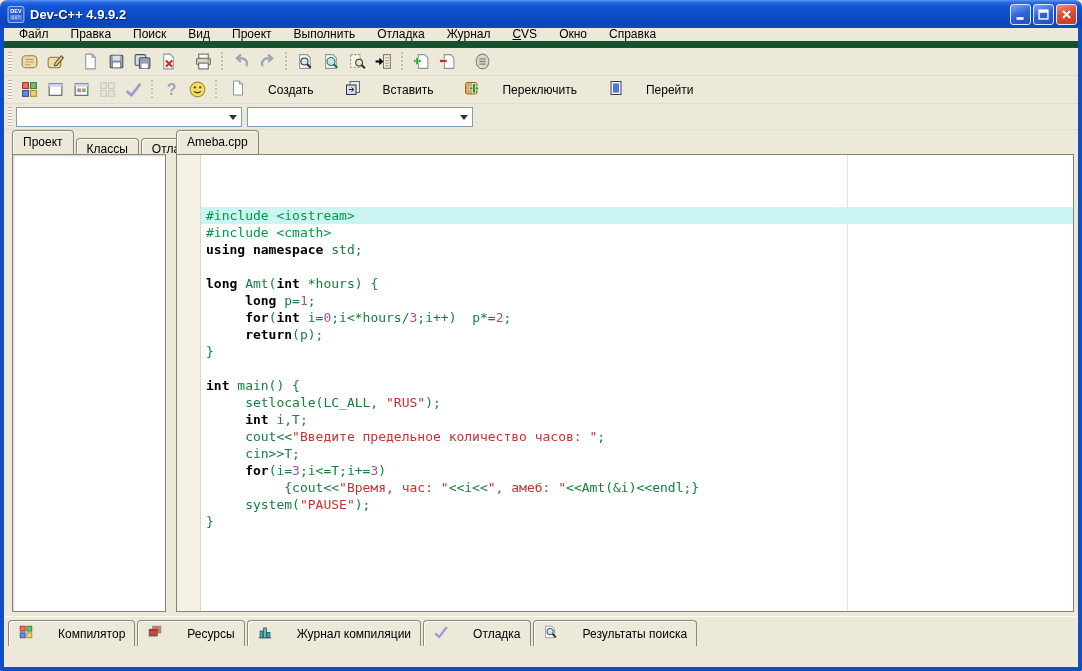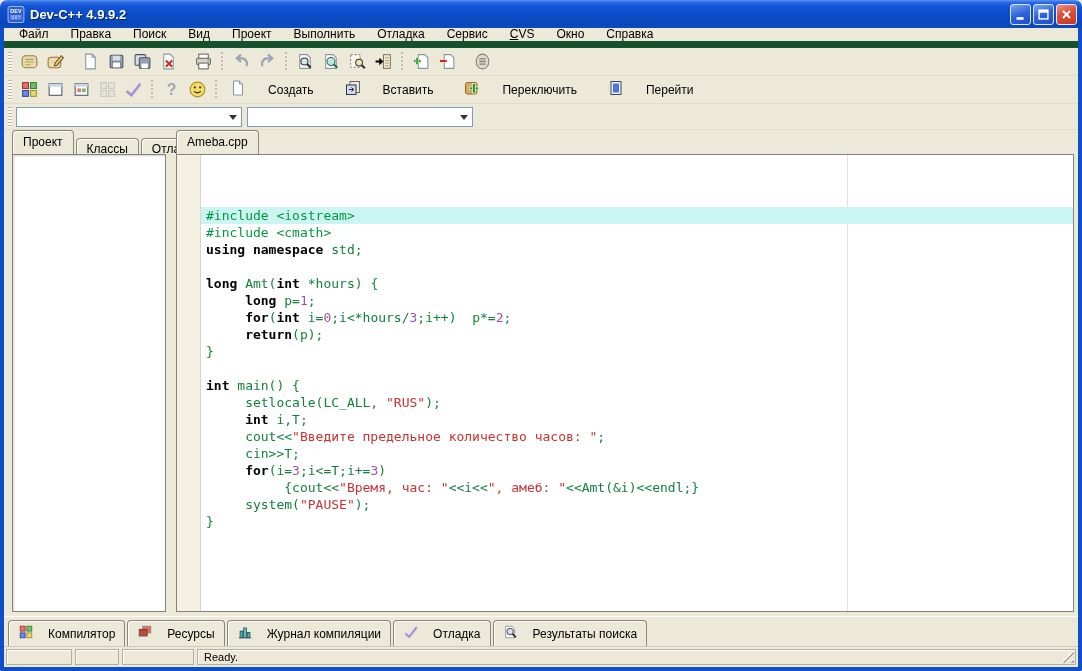--- a/index.html
+++ b/index.html
@@ -95,21 +95,21 @@
   .code-line.hl { background:var(--line-hl,#CBF5F2); z-index:1; }
   .c-inc { color:var(--include,#009940); }
   .c-kw  { color:#000; font-weight:bold; }
   .c-str { color:var(--string,#C83232); }
   .c-num { color:var(--number,#A050A0); }
   .c-pl  { color:#15803d; }
 
   
   .btabs { height:30px; flex:0 0 30px; display:flex; align-items:flex-end; padding:0 0 0 4px;
            border-top:1px solid #FDFBF4; }
-  .btab { height:26px; display:flex; align-items:center; gap:14px; padding:0 9px; font-size:12px;
+  .btab { height:26px; display:flex; align-items:center; gap:24px; padding:0 9px; font-size:12px;
           background:#ECE9D8; border:1px solid #8A887C; border-bottom:none;
           border-radius:4px 4px 0 0; margin-right:2px; box-shadow:inset 1px 1px 0 #FDFBF4; }
   .btab svg { width:16px; height:16px; }
 
   
   .statusbar { height:21px; flex:0 0 21px; display:flex; padding:2px; position:relative;
                border-top:1px solid #CFCBBA; }
   .spanel { border:1px solid #B4B0A0; box-shadow:inset 1px 1px 0 rgba(255,255,255,.85);
             margin-right:3px; font-size:11px; line-height:15px; padding:0 6px; color:#000; }
   .spanel:nth-of-type(1){ width:66px; } .spanel:nth-of-type(2){ width:44px; }
@@ -156,21 +156,21 @@
   <div class="frame">
 
     <div class="menubar">
         <div class="menu-item">Файл</div>
         <div class="menu-item">Правка</div>
         <div class="menu-item">Поиск</div>
         <div class="menu-item">Вид</div>
         <div class="menu-item">Проект</div>
         <div class="menu-item">Выполнить</div>
         <div class="menu-item">Отладка</div>
-        <div class="menu-item">Сервис</div>
+        <div class="menu-item">Журнал</div>
         <div class="menu-item"><u>C</u>VS</div>
         <div class="menu-item">Окно</div>
         <div class="menu-item">Справка</div>
       </div>
 
     <div class="toolbar">
       <span class="grip"></span>
     <span class="tbtn">
           <svg viewBox="0 0 18 18">
             <rect x="2" y="3.5" width="14" height="11.5" rx="3.5" fill="#EBDCA8" stroke="#8A7A4A"></rect>
@@ -444,22 +444,15 @@
         <div class="btab">
           <span><svg viewBox="0 0 18 18">
               <path d="M3 2.5 h7 l3 3 v10 h-10 z" fill="#FFFFFF" stroke="#8A94A0"></path>
               <circle cx="8" cy="8.5" r="3.6" fill="#CFE6F4" stroke="#333"></circle>
               <path d="M10.6 11.1 L14.5 15" stroke="#333" stroke-width="2.2"></path>
             </svg></span>
           <span>Результаты поиска</span>
         </div>
       </div>
 
-    <div class="statusbar">
-      <div class="spanel"></div>
-        <div class="spanel"></div>
-        <div class="spanel"></div>
-        <div class="spanel">Ready.</div>
-        <div class="resize-grip"></div>
-    </div>
 
   </div>
 </div>
 
 </body></html>

